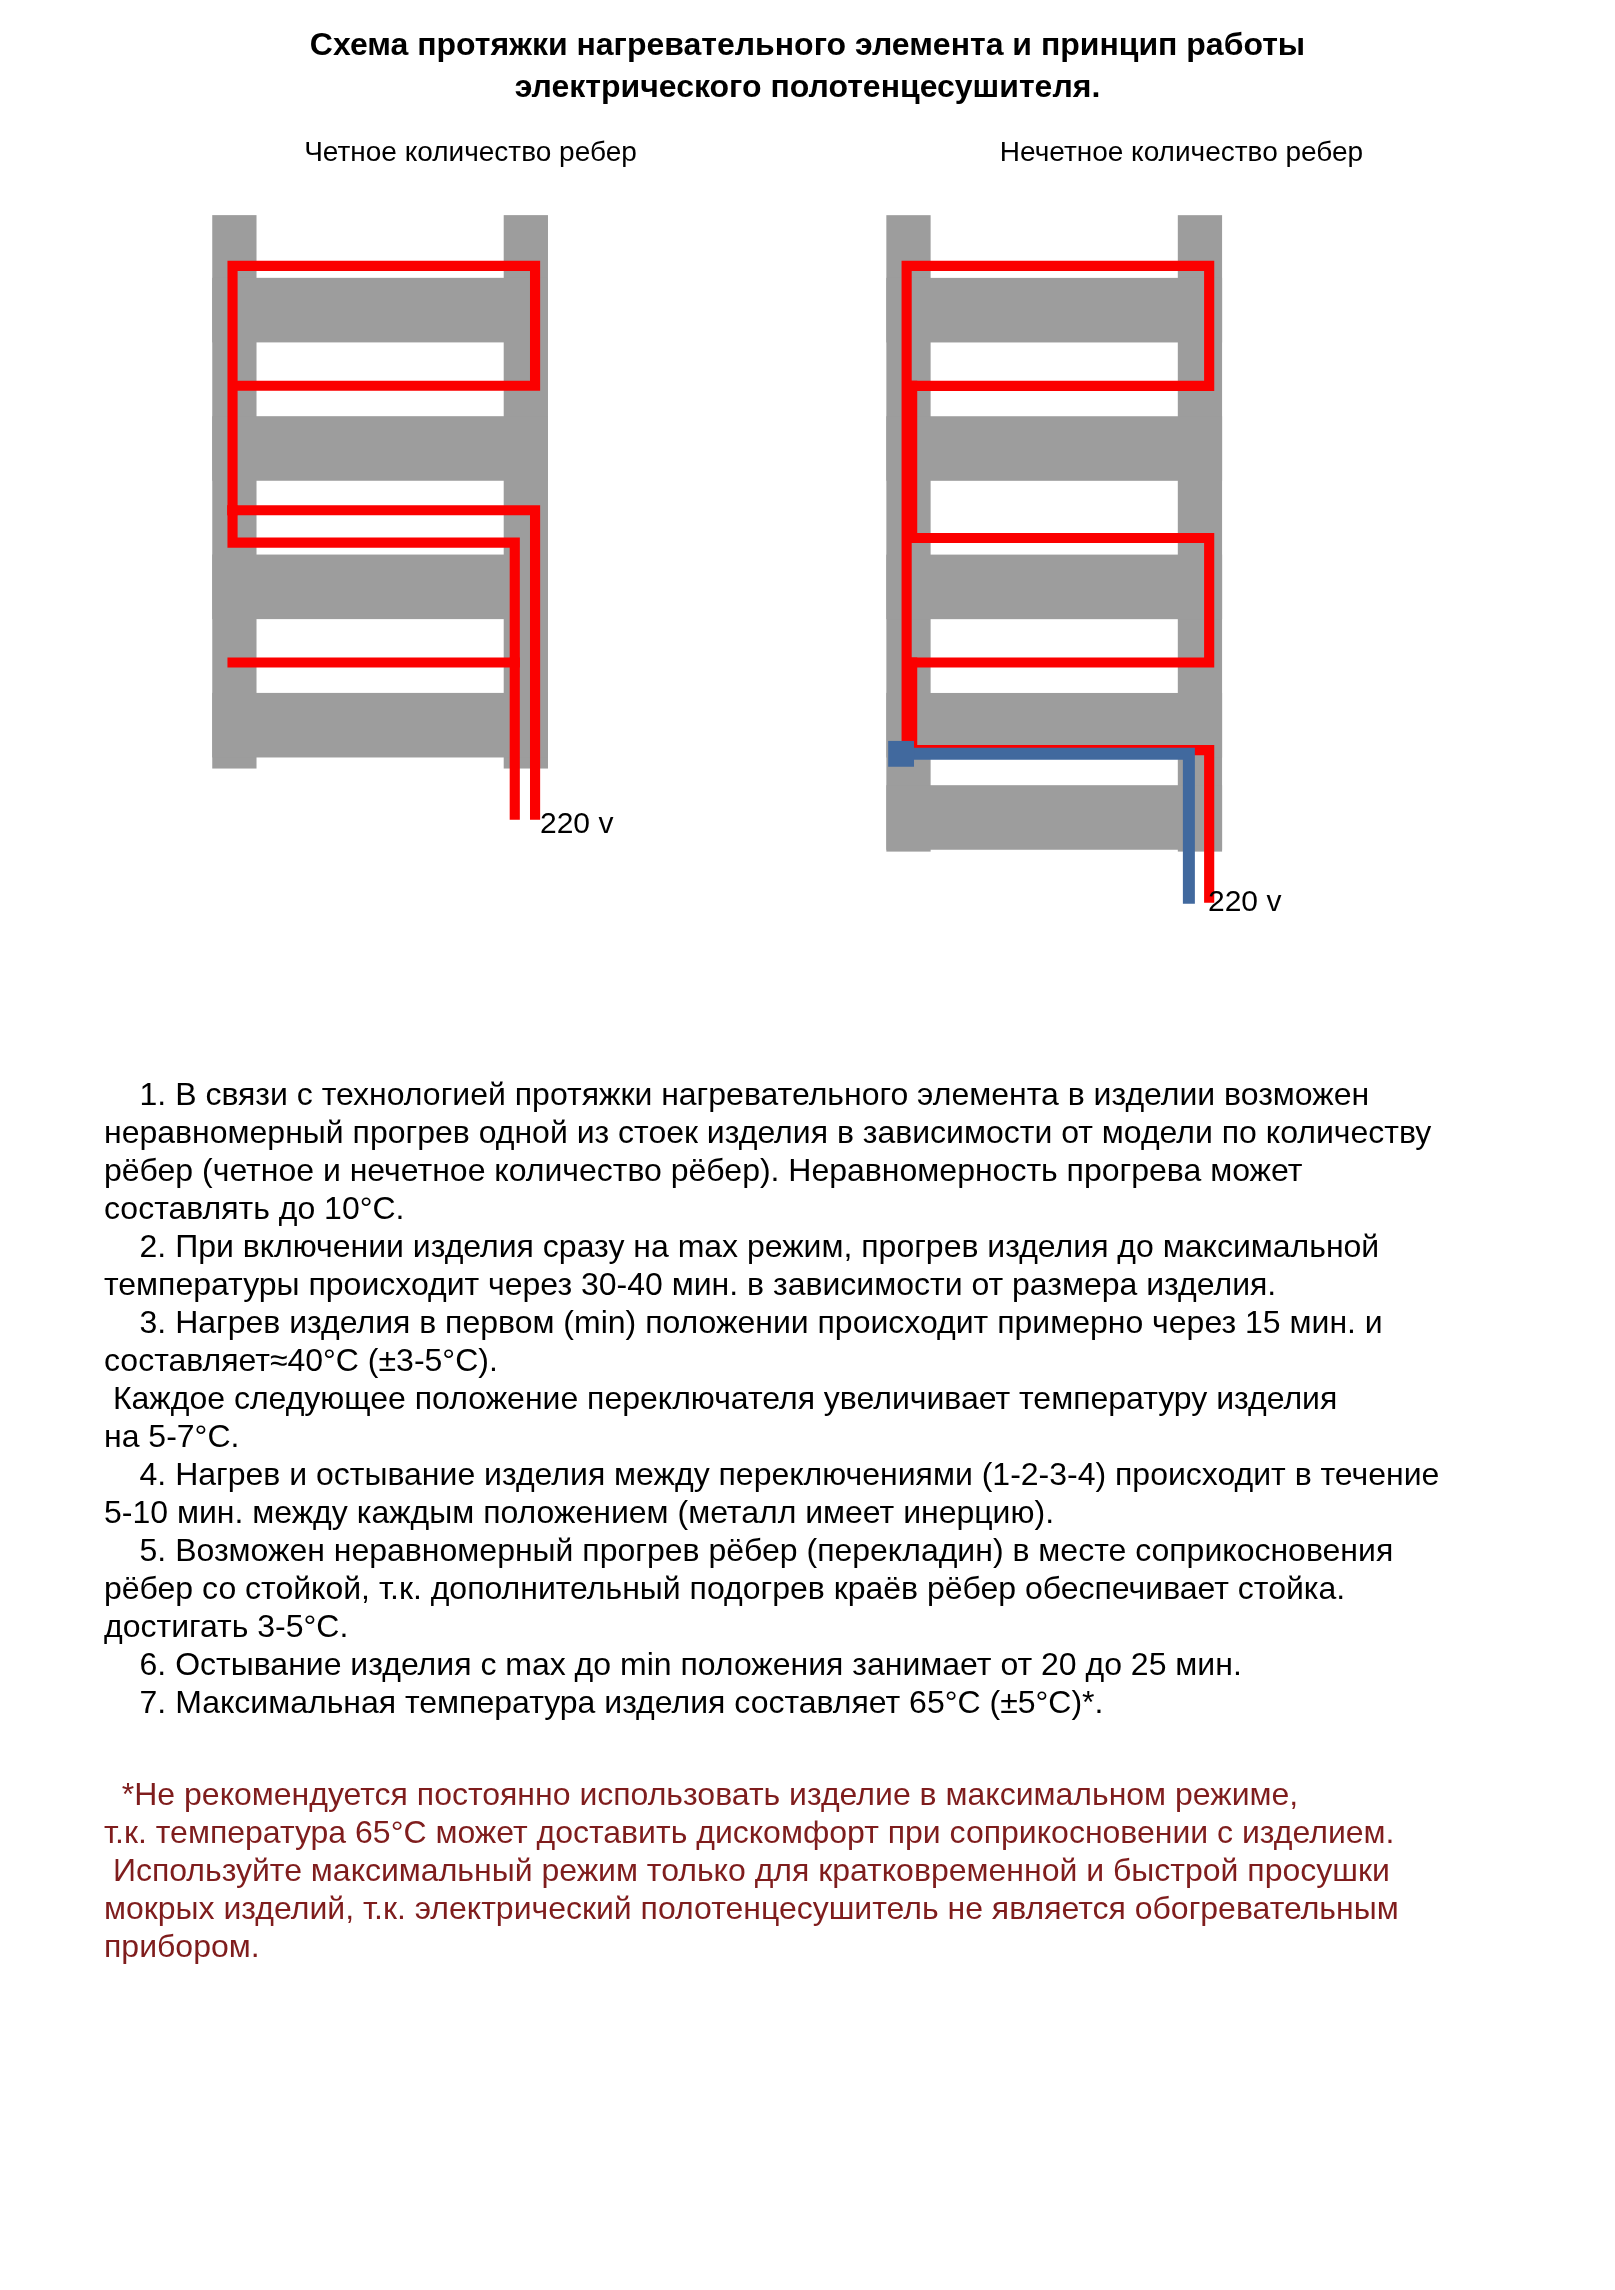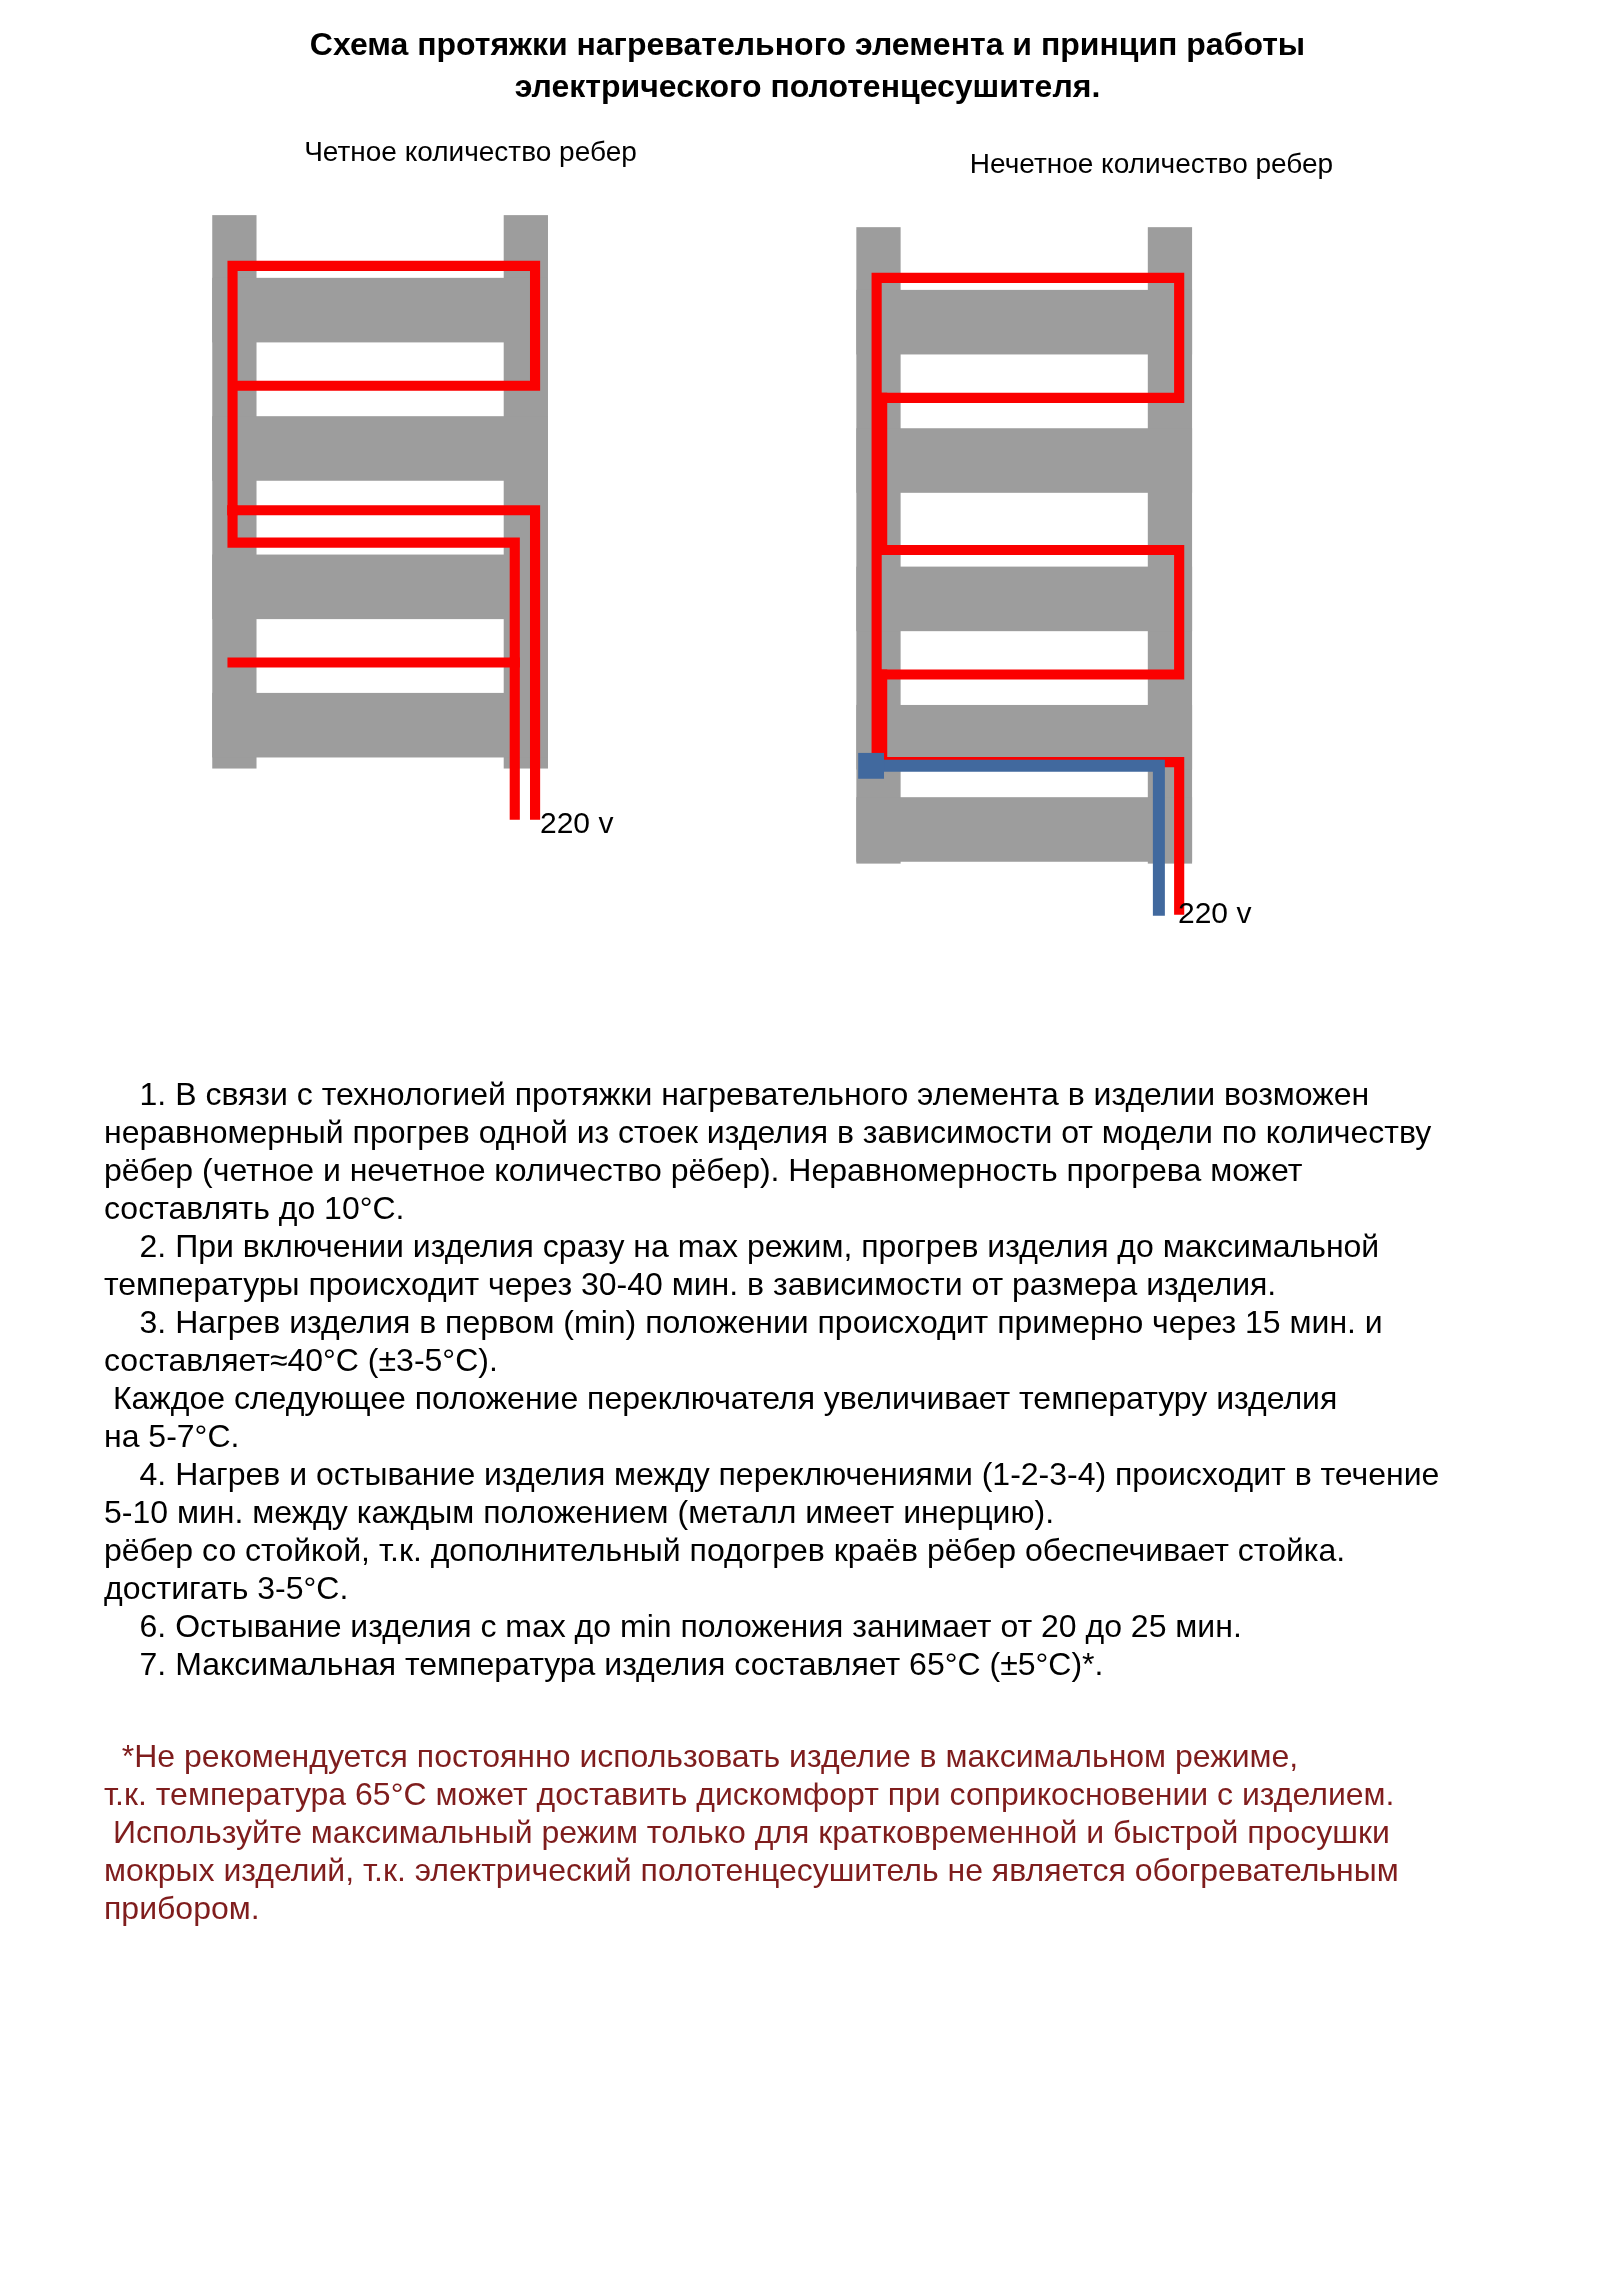--- a/index.html
+++ b/index.html
@@ -34,21 +34,21 @@
     position: relative;
     width: 1615px;
     height: 886px;
     margin-top: 28px;
   }
   .diagram {
     position: absolute;
     top: 0;
   }
   .diagram.left  { left: 120px; }
-  .diagram.right { left: 801px; margin-top: 12px; }
+  .diagram.right { left: 831px; }
 
   .subtitle {
     font-size: 28px;
     text-align: center;
     width: 701px;
     line-height: 1.2;
     color: #000;
   }
   .ladder-wrap { position: relative; }
   svg { display: block; }
@@ -151,20 +151,21 @@
   <div class="para">рёбер (четное и нечетное количество рёбер). Неравномерность прогрева может</div>
   <div class="para">составлять до 10°C.</div>
   <div class="para">    2. При включении изделия сразу на max режим, прогрев изделия до максимальной</div>
   <div class="para">температуры происходит через 30-40 мин. в зависимости от размера изделия.</div>
   <div class="para">    3. Нагрев изделия в первом (min) положении происходит примерно через 15 мин. и</div>
   <div class="para">составляет≈40°C (±3-5°C).</div>
   <div class="para"> Каждое следующее положение переключателя увеличивает температуру изделия</div>
   <div class="para">на 5-7°C.</div>
   <div class="para">    4. Нагрев и остывание изделия между переключениями (1-2-3-4) происходит в течение</div>
   <div class="para">5-10 мин. между каждым положением (металл имеет инерцию).</div>
+  <div class="para">    5. Возможен неравномерный прогрев рёбер (перекладин) в месте соприкосновения</div>
   <div class="para">рёбер со стойкой, т.к. дополнительный подогрев краёв рёбер обеспечивает стойка.</div>
   <div class="para">достигать 3-5°C.</div>
   <div class="para">    6. Остывание изделия с max до min положения занимает от 20 до 25 мин.</div>
   <div class="para">    7. Максимальная температура изделия составляет 65°C (±5°C)*.</div>
 
   <div class="spacer"></div>
 
   <div class="para warn">  *Не рекомендуется постоянно использовать изделие в максимальном режиме,</div>
   <div class="para warn">т.к. температура 65°C может доставить дискомфорт при соприкосновении с изделием.</div>
   <div class="para warn"> Используйте максимальный режим только для кратковременной и быстрой просушки</div>

